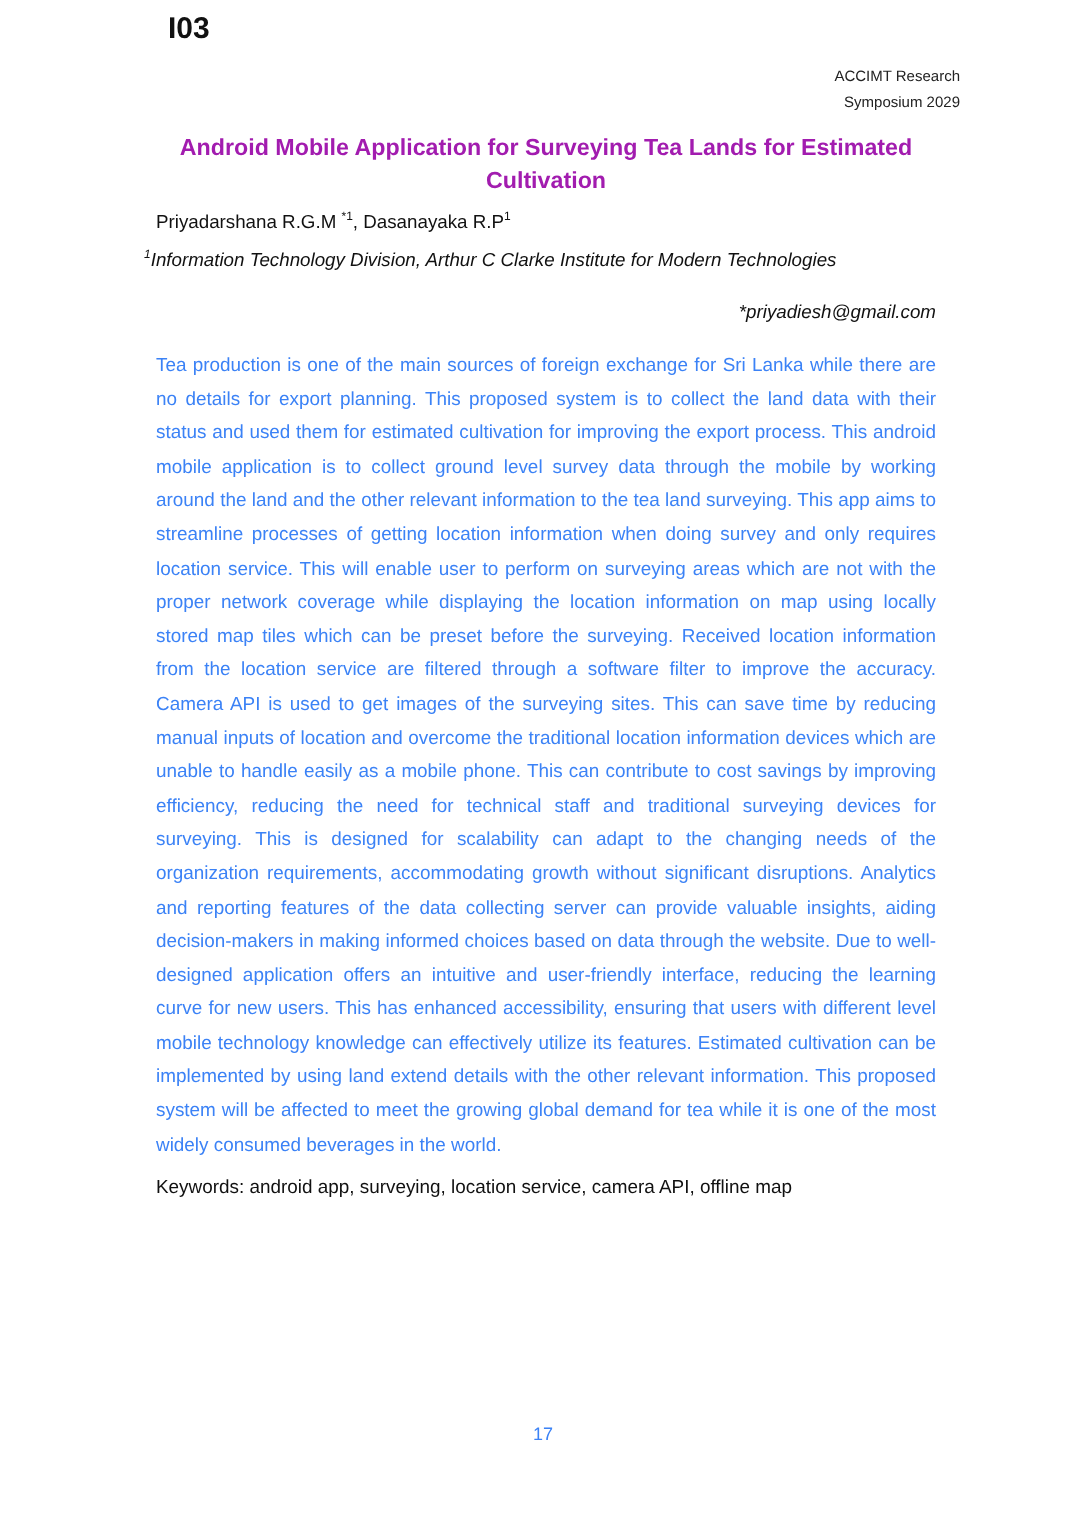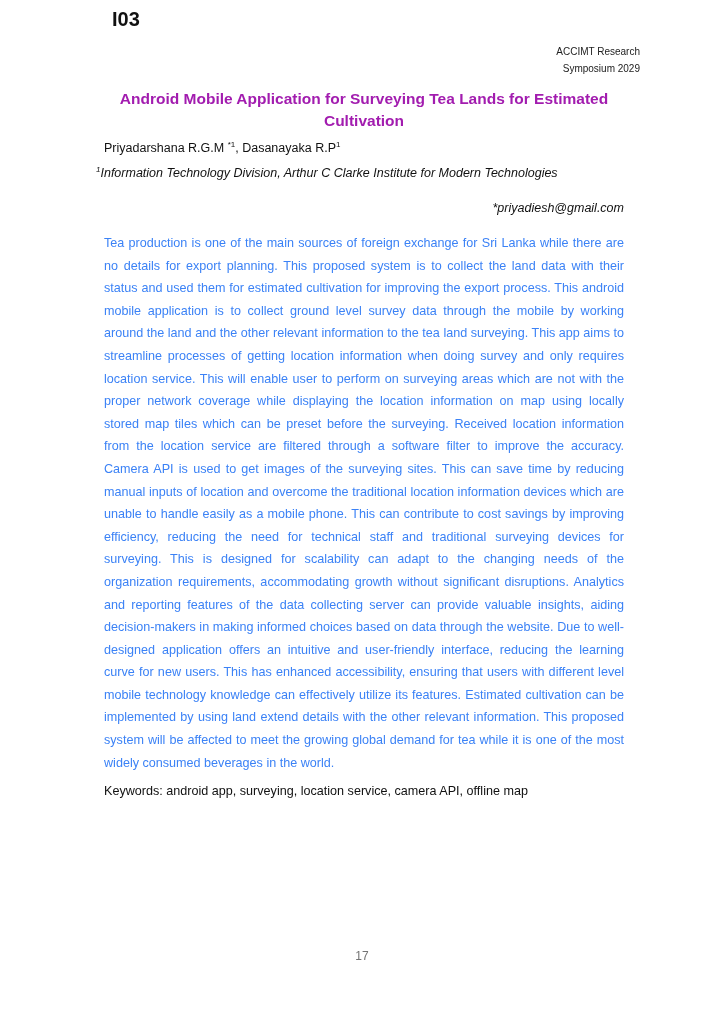--- a/index.html
+++ b/index.html
@@ -34,21 +34,21 @@
       position: absolute; left: 104px; width: 520px; top: 232px;
       font-family: "Liberation Sans", sans-serif; font-size: 12.6px; line-height: 22.6px;
       text-align: justify; color: #3b82f6; margin: 0;
     }
     .keywords {
       position: absolute; left: 104px; width: 520px; top: 784px;
       font-family: "Liberation Sans", sans-serif; font-size: 12.6px; color: #111;
     }
     .page-number {
       position: absolute; left: 0; width: 724px; top: 949px; text-align: center;
-      font-family: "Liberation Sans", sans-serif; font-size: 12px; color: #737373;
+      font-family: "Liberation Sans", sans-serif; font-size: 12px; color: #3b82f6;
     }
   </style>
 </head>
 <body>
 
 <div class="page-id">I03</div>
 
 <div class="header-right">
   <div>ACCIMT Research</div>
   <div>Symposium 2029</div>

